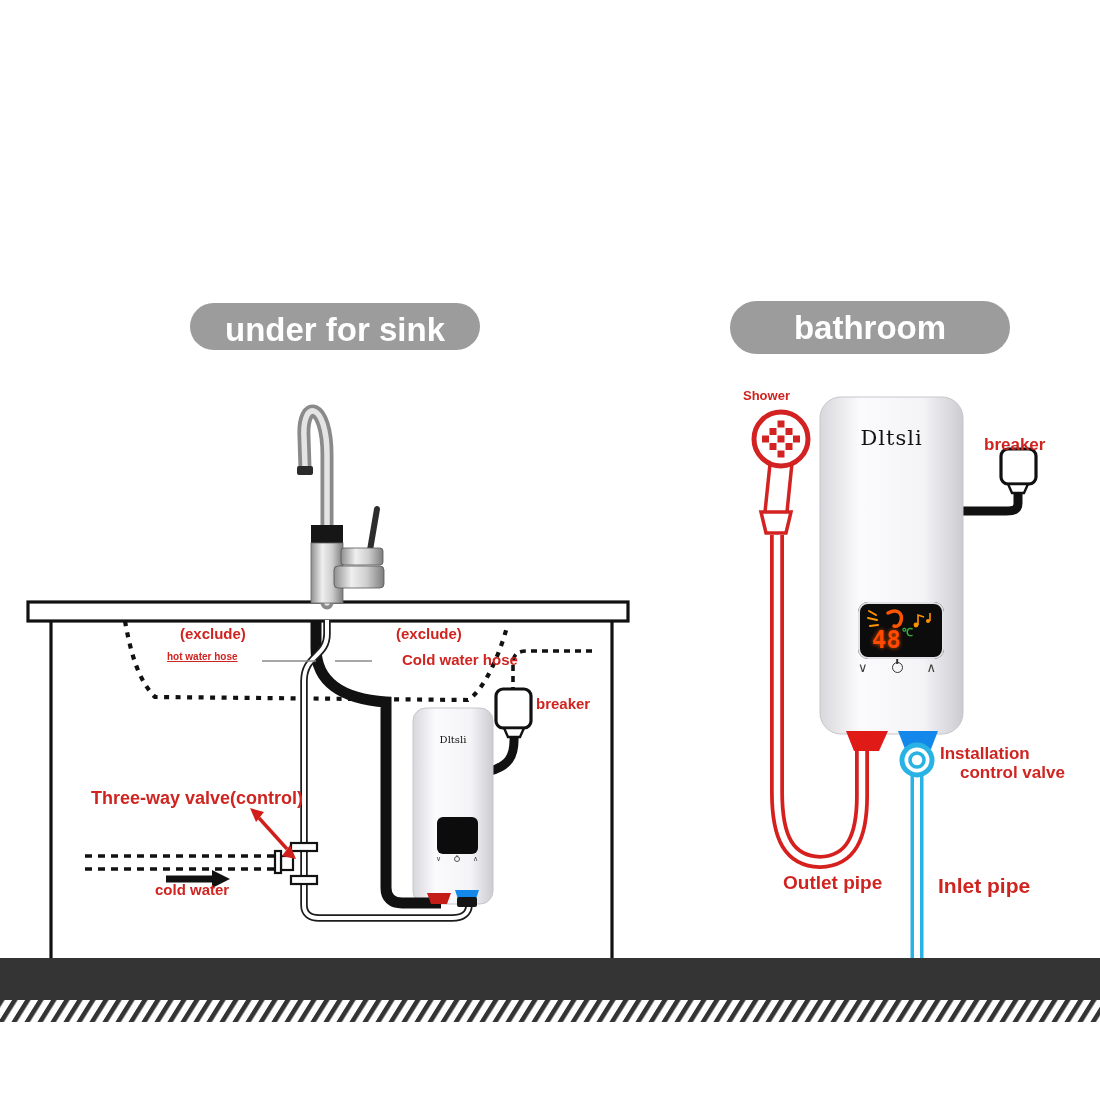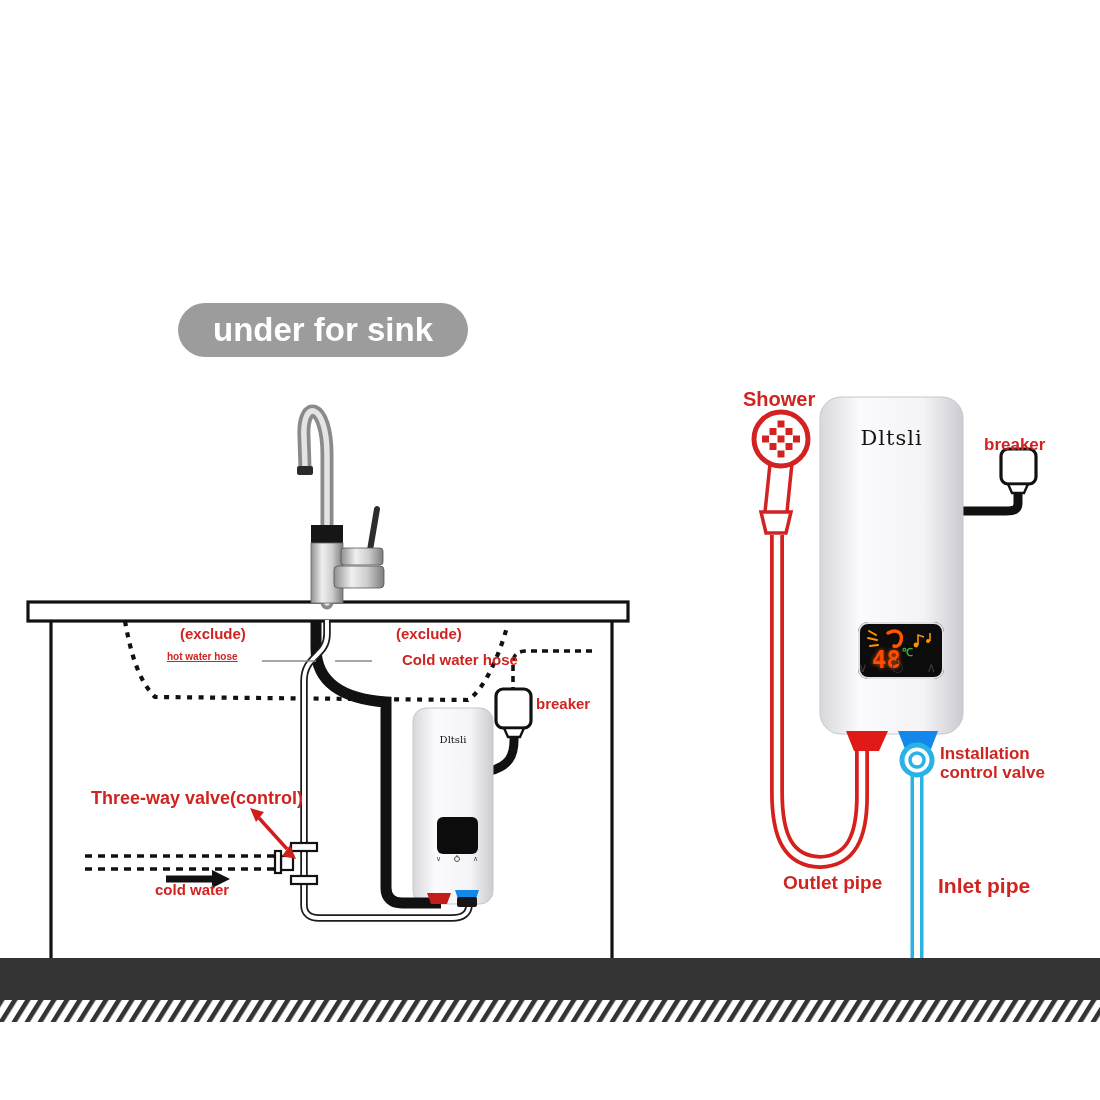--- a/index.html
+++ b/index.html
@@ -155,49 +155,50 @@
     </g>
 
     <rect x="1001" y="449" width="35" height="35" rx="7" fill="#fff" stroke="#111" stroke-width="3.2"></rect>
     <polygon points="1008,484 1028,484 1024,493 1012,493" fill="#fff" stroke="#111" stroke-width="2.4"></polygon>
 
     <rect x="0" y="958" width="1100" height="42" fill="#343434"></rect>
     <rect x="0" y="999" width="1100" height="23" fill="url(#hatch)"></rect>
   </svg>
 
 
-  <div class="abs pill" style="left:178px;top:303px;width:290px;height:54px;line-height:53px;">under for sink</div>
+  <div class="abs pill" style="left:190px;top:303px;width:290px;height:47px;line-height:53px;">under for sink</div>
+  <div class="abs pill" style="left:730px;top:301px;width:280px;height:53px;line-height:53px;">bathroom</div>
 
   <div class="abs lbl" style="left:180px;top:626px;font-size:15px;">(exclude)</div>
   <div class="abs lbl" style="left:167px;top:652px;font-size:10px;text-decoration:underline;">hot water hose</div>
   <div class="abs lbl" style="left:396px;top:626px;font-size:15px;">(exclude)</div>
   <div class="abs lbl" style="left:374px;top:652px;font-size:15px;margin-left:28px;">Cold water hose</div>
   <div class="abs lbl" style="left:536px;top:696px;font-size:15px;">breaker</div>
   <div class="abs lbl" style="left:91px;top:789px;font-size:18px;">Three-way valve(control)</div>
   <div class="abs lbl" style="left:155px;top:882px;font-size:15px;">cold water</div>
 
   <div class="abs logo" style="left:413px;top:734px;width:80px;font-size:10px;">Dltsli</div>
   <div class="abs disp" style="left:437px;top:817px;width:41px;height:37px;border-radius:6px;box-shadow:none;"></div>
   <div class="abs btnrow" style="left:436px;top:855px;width:42px;font-size:7px;">
     <span>∨</span>
     <span class="pwr-s"></span>
     <span>∧</span>
   </div>
 
-  <div class="abs lbl" style="left:743px;top:389px;font-size:20px;">Shower</div>
+  <div class="abs lbl" style="left:743px;top:389px;font-size:13px;">Shower</div>
   <div class="abs lbl" style="left:984px;top:436px;font-size:17px;">breaker</div>
   <div class="abs lbl" style="left:940px;top:744px;font-size:17px;line-height:19px;">
     <span style="display:block;">Installation</span>
-    <span style="display:block;">control valve</span>
+    <span style="display:block;margin-left:20px;">control valve</span>
   </div>
   <div class="abs lbl" style="left:783px;top:873px;font-size:19px;">Outlet pipe</div>
   <div class="abs lbl" style="left:938px;top:875px;font-size:21px;">Inlet pipe</div>
 
   <div class="abs logo" style="left:820px;top:426px;width:143px;font-size:21px;letter-spacing:1px;">Dltsli</div>
-  <div class="abs disp" style="left:858px;top:622px;width:86px;height:57px;">
+  <div class="abs disp" style="left:858px;top:602px;width:86px;height:57px;">
     <svg width="80" height="26" viewBox="0 0 80 26" style="position:absolute;left:6px;top:4px;">
       <g stroke="#ff9300" stroke-width="2" stroke-linecap="round" fill="none">
         <path d="M12,9 L5,5"></path>
           <path d="M13,14 L4,12"></path>
           <path d="M14,19 L6,20"></path>
       </g>
       <path d="M24,7 C33,2 39,7 37,15 C36,19 33,21 30,20" fill="none" stroke="#ff5400" stroke-width="3.5" stroke-linecap="round"></path>
       <g fill="#ff9300" stroke="#ff9300">
         <circle cx="52" cy="19" r="2.4" stroke="none"></circle>
         <path d="M54,19 L54,9 L60,11" fill="none" stroke-width="1.6"></path>

